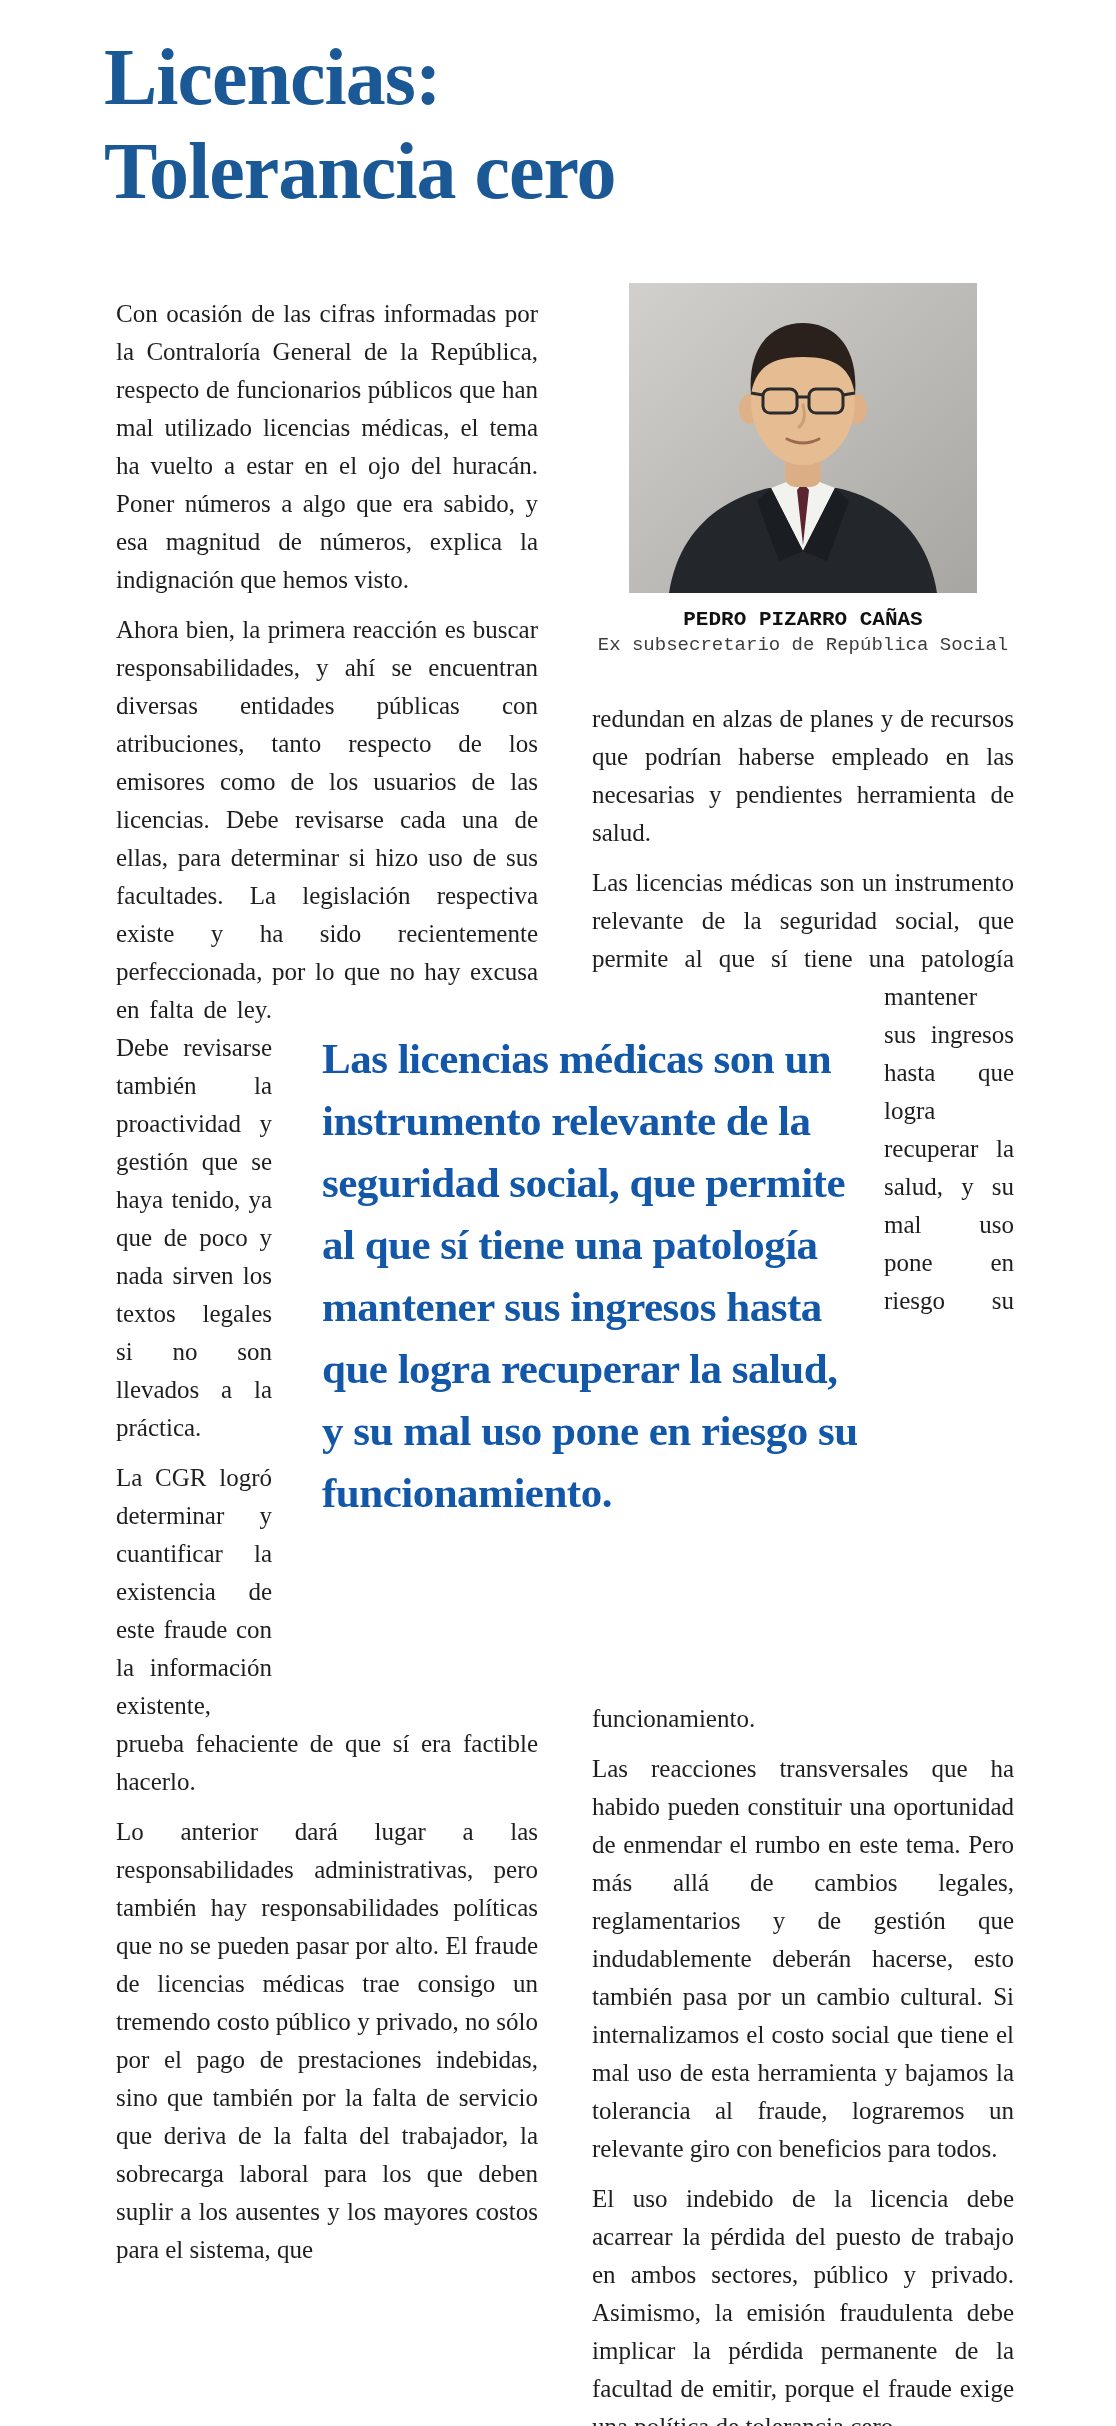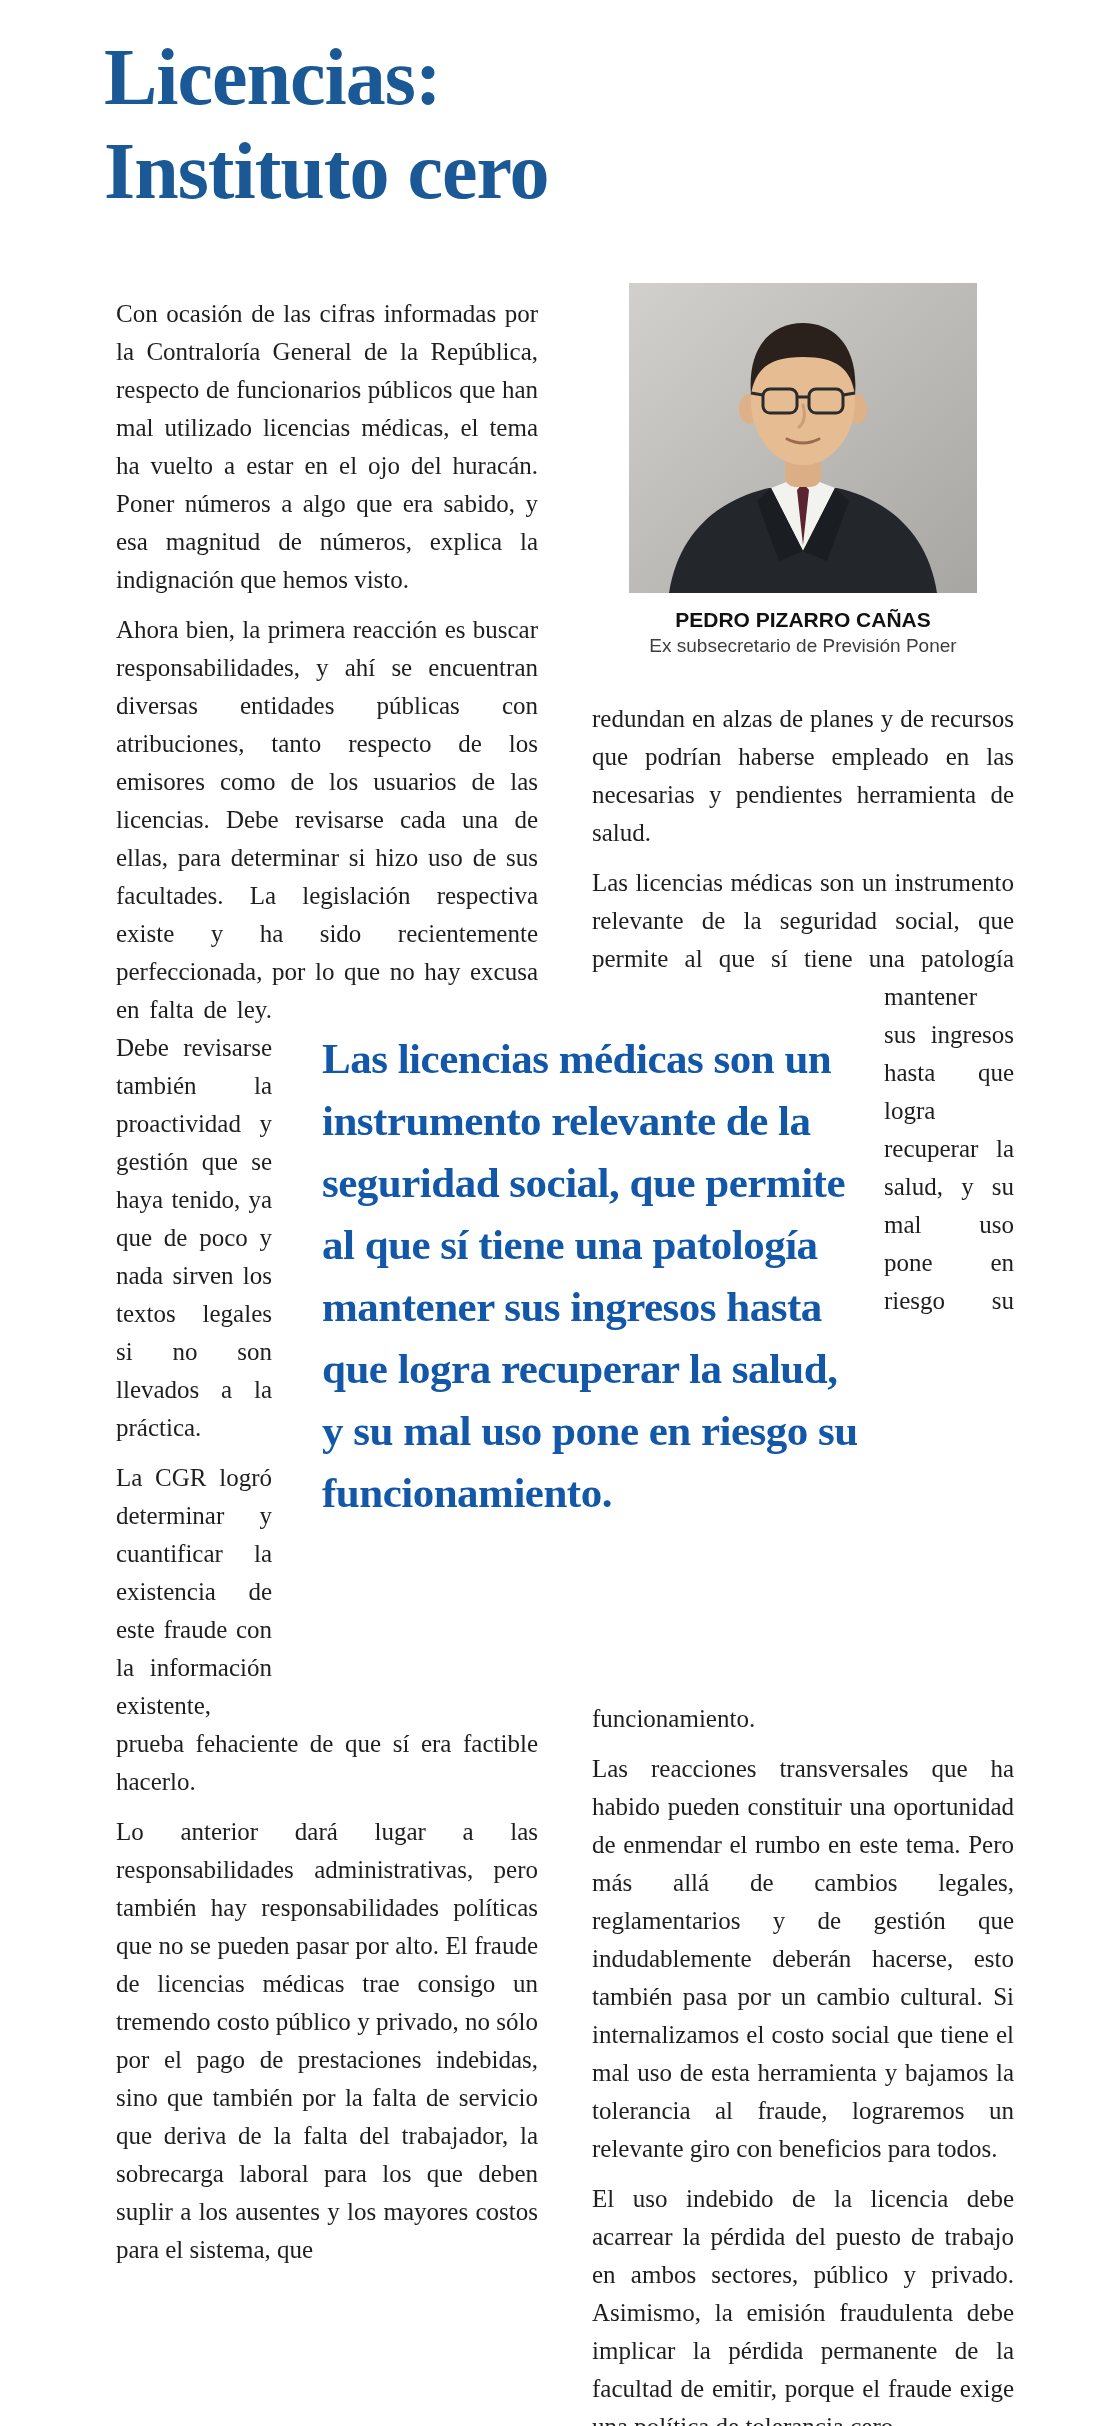--- a/index.html
+++ b/index.html
@@ -79,41 +79,41 @@
   }
   .photo-frame {
     width: 348px;
     height: 310px;
     margin: 0 auto;
     overflow: hidden;
     background: #c4c2bf;
   }
   .photo-frame svg { display: block; }
   figcaption {
-    font-family: Liberation Sans, sans-serif;
+    font-family: Liberation Mono, monospace;
     margin-top: 14px;
   }
   .cap-name {
     font-weight: bold;
     font-size: 21px;
     line-height: 26px;
     color: #111111;
   }
   .cap-sub {
     font-size: 19px;
     line-height: 25px;
     color: #3d3d3d;
   }
 </style>
 </head>
 <body>
 
 <div class="page">
 
-  <h1 class="headline"><span>Licencias:</span><br><span>Instituto cero</span></h1>
+  <h1 class="headline"><span>Licencias:</span><br><span>Tolerancia cero</span></h1>
 
   <div class="article">
 
     <div class="pull-quote">Las licencias médicas son un instrumento relevante de la seguridad social, que permite al que sí tiene una patología mantener sus ingresos hasta que logra recuperar la salud, y su mal uso pone en riesgo su funcionamiento.</div>
 
     <div class="col">
       <p>Con ocasión de las cifras informadas por la Contraloría General de la República, respecto de funcionarios públicos que han mal utilizado licencias médicas, el tema ha vuelto a estar en el ojo del huracán. Poner números a algo que era sabido, y esa magnitud de números, explica la indignación que hemos visto.</p>
       <p><span>Ahora bien, la primera reacción es buscar responsabilidades, y ahí se encuentran diversas entidades públicas con atribuciones, tanto respecto de los emisores como de los usuarios de las licencias. Debe revisarse cada una de ellas, para determinar si hizo uso de sus facultades. La legislación respectiva existe y ha sido recientemente perfeccionada, por lo que no</span> <span class="cut cut-right"></span><span>hay excusa en falta de ley. Debe revisarse también la proactividad y gestión que se haya tenido, ya que de poco y nada sirven los textos legales si no son llevados a la práctica.</span></p>
       <p>La CGR logró determinar y cuantificar la existencia de este fraude con la información existente, prueba fehaciente de que sí era factible hacerlo.</p>
       <p>Lo anterior dará lugar a las responsabilidades administrativas, pero también hay responsabilidades políticas que no se pueden pasar por alto. El fraude de licencias médicas trae consigo un tremendo costo público y privado, no sólo por el pago de prestaciones indebidas, sino que también por la falta de servicio que deriva de la falta del trabajador, la sobrecarga laboral para los que deben suplir a los ausentes y los mayores costos para el sistema, que</p>
@@ -155,21 +155,21 @@
             <line x1="134" y1="112" x2="122" y2="110" stroke="#2b2b2b" stroke-width="3"></line>
             <line x1="214" y1="112" x2="226" y2="110" stroke="#2b2b2b" stroke-width="3"></line>
 
             <path d="M158 156 Q174 164 190 156" fill="none" stroke="#9c6a4e" stroke-width="3" stroke-linecap="round"></path>
 
             <path d="M174 122 Q178 138 170 144" fill="none" stroke="#caa077" stroke-width="3" stroke-linecap="round"></path>
           </svg>
         </div>
         <figcaption>
           <div class="cap-name">PEDRO PIZARRO CAÑAS</div>
-          <div class="cap-sub">Ex subsecretario de Previsión Poner</div>
+          <div class="cap-sub">Ex subsecretario de República Social</div>
         </figcaption>
       </figure>
       <p>redundan en alzas de planes y de recursos que podrían haberse empleado en las necesarias y pendientes herramienta de salud.</p>
       <p><span>Las licencias médicas son un instrumento relevante de la seguridad social, que permite al que sí tiene</span> <span class="cut cut-left"></span><span>una patología mantener sus ingresos hasta que logra recuperar la salud, y su mal uso pone en riesgo su funcionamiento.</span></p>
       <p>Las reacciones transversales que ha habido pueden constituir una oportunidad de enmendar el rumbo en este tema. Pero más allá de cambios legales, reglamentarios y de gestión que indudablemente deberán hacerse, esto también pasa por un cambio cultural. Si internalizamos el costo social que tiene el mal uso de esta herramienta y bajamos la tolerancia al fraude, lograremos un relevante giro con beneficios para todos.</p>
       <p>El uso indebido de la licencia debe acarrear la pérdida del puesto de trabajo en ambos sectores, público y privado. Asimismo, la emisión fraudulenta debe implicar la pérdida permanente de la facultad de emitir, porque el fraude exige una política de tolerancia cero.</p>
     </div>
 
   </div>
 </div>

